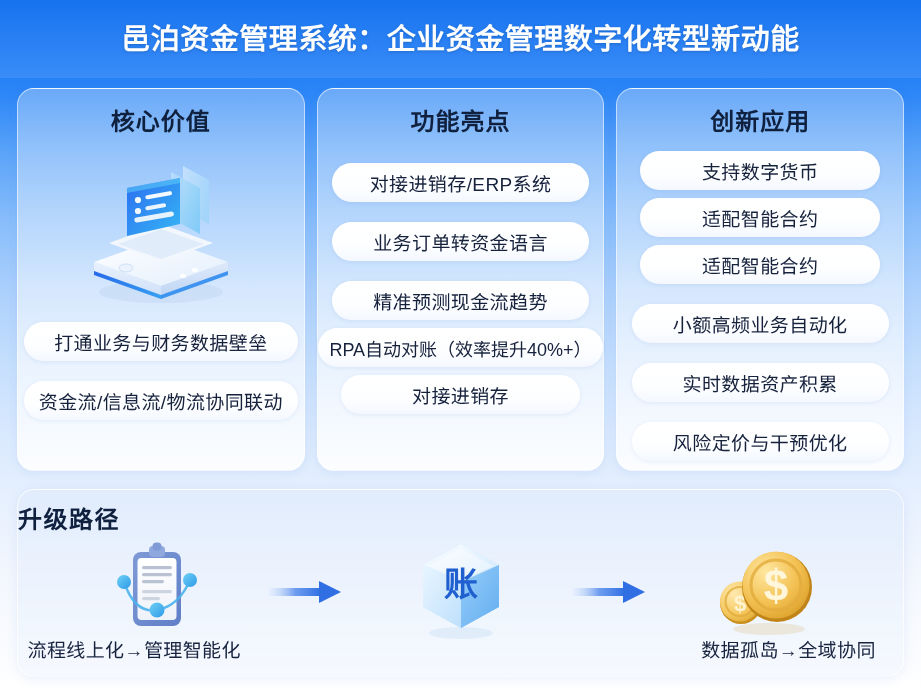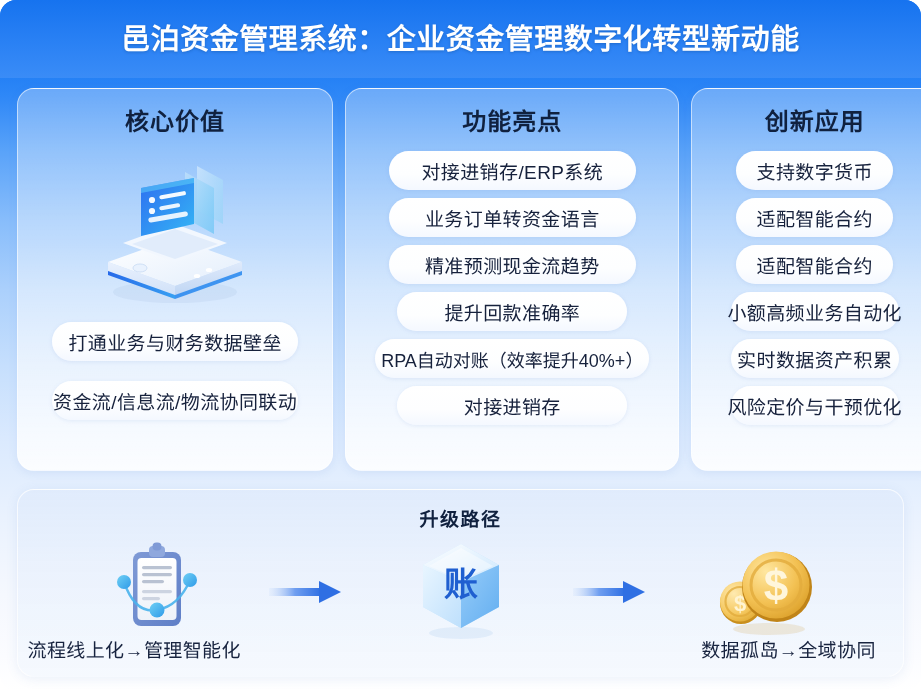--- a/index.html
+++ b/index.html
@@ -24,21 +24,20 @@
         #5aa3f9 22%,
         #88bdfb 32%,
         #abd0fc 42%,
         #c6dffd 53%,
         #dbeafe 64%,
         #eaf2fe 75%,
         #f5f8fe 86%,
         #fbfcff 95%,
         #ffffff 100%);
     overflow: hidden;
-    border-radius: 16px;
   }
 
   
   .header-band {
     position: absolute;
     left: 0; top: 0;
     width: 921px; height: 78px;
     background: linear-gradient(180deg, #1673ef 0%, #2a81f4 55%, #3a8cf7 100%);
   }
   .header-title {
@@ -67,21 +66,21 @@
     position: relative;
     flex: 1 1 0;
     border-radius: 17px;
     background: linear-gradient(180deg,
         rgba(255,255,255,0.30) 0%,
         rgba(255,255,255,0.42) 40%,
         rgba(255,255,255,0.66) 78%,
         rgba(255,255,255,0.86) 100%);
     border: 1px solid rgba(255,255,255,0.55);
     box-shadow: 0 2px 10px rgba(70,120,200,0.10);
-    padding: 16px 29px 12px;
+    padding: 16px 0 12px;
     display: flex;
     flex-direction: column;
     align-items: center;
   }
   .col-title {
     font-size: 24px;
     font-weight: 700;
     color: #10213f;
     letter-spacing: 1px;
     line-height: 34px;
@@ -119,41 +118,41 @@
     justify-content: center;
     font-size: 19px;
     font-weight: 500;
     color: #16213c;
     letter-spacing: 0.4px;
     white-space: nowrap;
     padding: 0 6px;
   }
   .pill.tight { font-size: 18px; letter-spacing: 0px; }
   .pill.narrow { width: 84%; }
-  .pill.mid { width: 90%; }
+  .pill.mid { width: 90%; margin-top: 12px; }
 
   
   .bottom-panel {
     position: absolute;
     left: 17px; top: 489px;
     width: 887px; height: 188px;
     border-radius: 17px;
     background: linear-gradient(180deg,
         rgba(224,235,252,0.92) 0%,
         rgba(233,241,253,0.88) 40%,
         rgba(244,248,254,0.85) 100%);
     border: 1px solid rgba(255,255,255,0.7);
     box-shadow: 0 2px 12px rgba(70,120,200,0.10);
   }
   .bottom-title {
     position: absolute;
     left: 0; top: 14px;
     width: 100%;
-    text-align: center;
-    font-size: 19px;
+    text-align: left;
+    font-size: 24px;
     font-weight: 700;
     color: #10213f;
     letter-spacing: 1.5px;
     line-height: 32px;
   }
   .flow {
     position: absolute;
     left: 0; top: 52px;
     width: 100%; height: 100px;
     display: flex;
@@ -276,21 +275,20 @@
         <div class="pill">资金流/信息流/物流协同联动</div>
       </div>
     </div>
 
     <div class="col-card">
       <div class="col-title">功能亮点</div>
       <div class="pill-list" style="margin-top:8px;">
         <div class="pill mid">对接进销存/ERP系统</div>
         <div class="pill mid">业务订单转资金语言</div>
         <div class="pill mid">精准预测现金流趋势</div>
-        <div class="pill narrow">提升回款准确率</div>
         <div class="pill tight" style="width:100%;">RPA自动对账（效率提升40%+）</div>
         <div class="pill narrow">对接进销存</div>
       </div>
     </div>
 
     <div class="col-card">
       <div class="col-title">创新应用</div>
       <div class="pill-list" style="margin-top:8px;">
         <div class="pill narrow">支持数字货币</div>
         <div class="pill narrow">适配智能合约</div>

